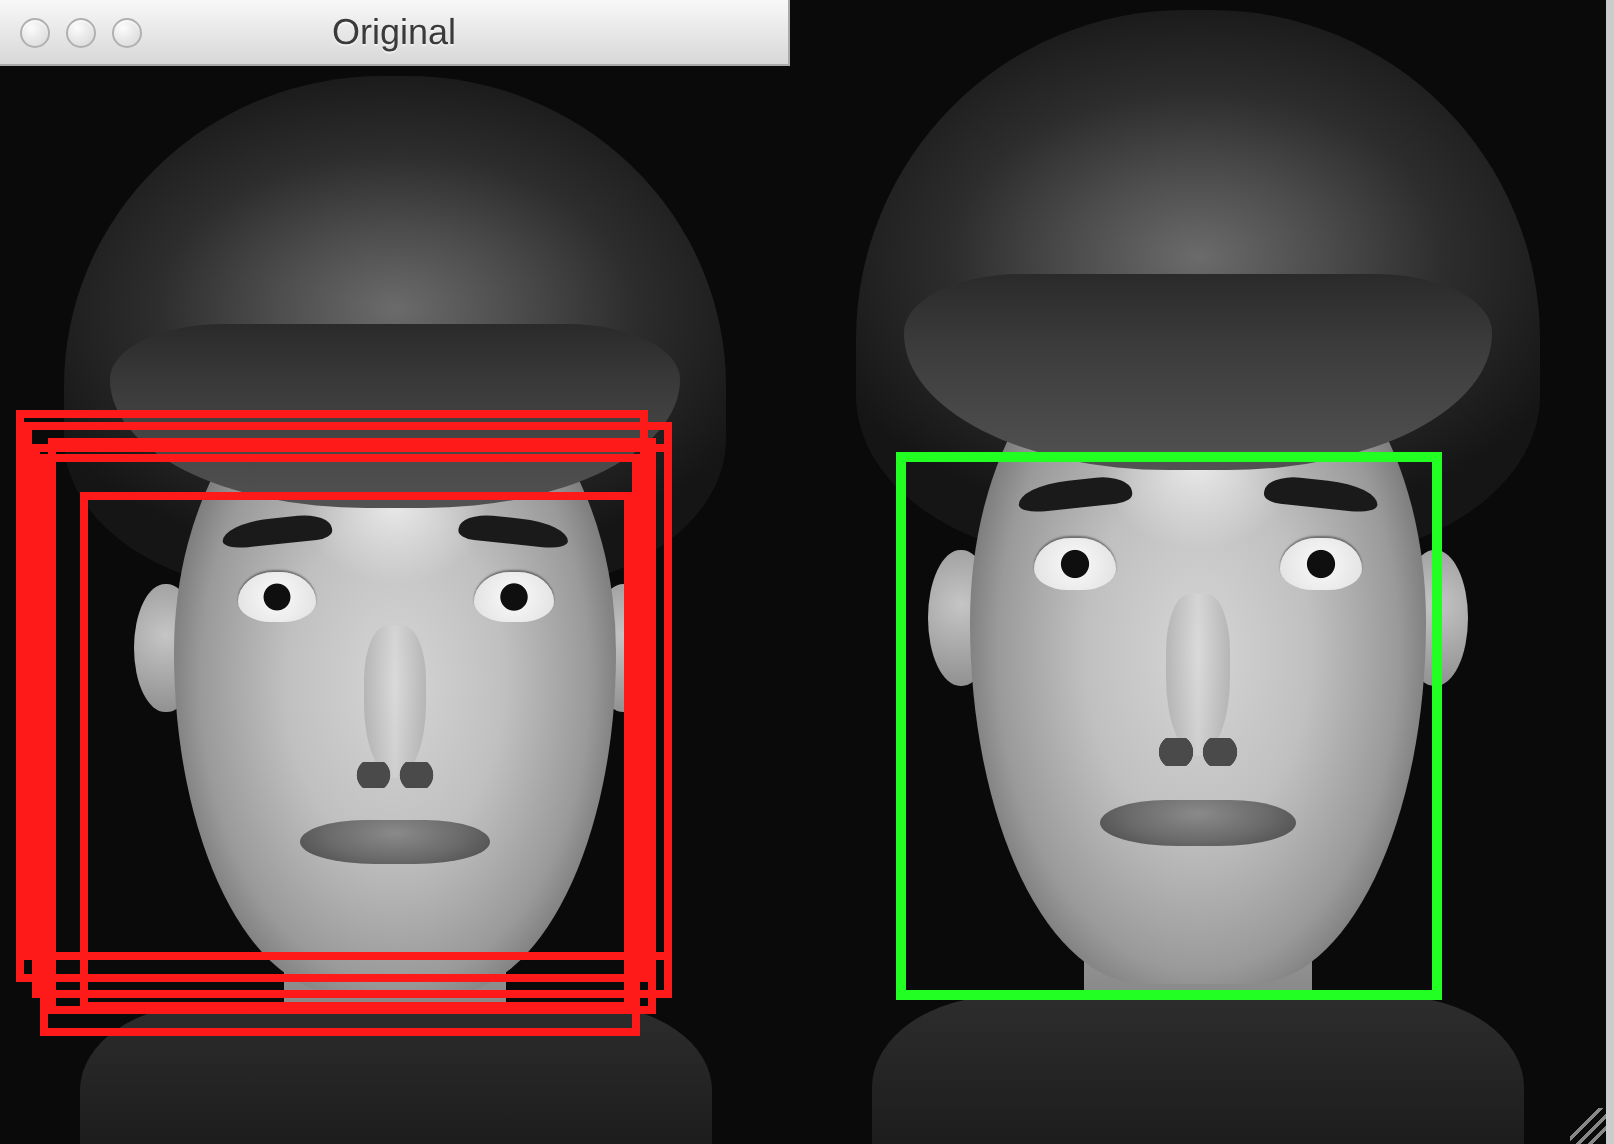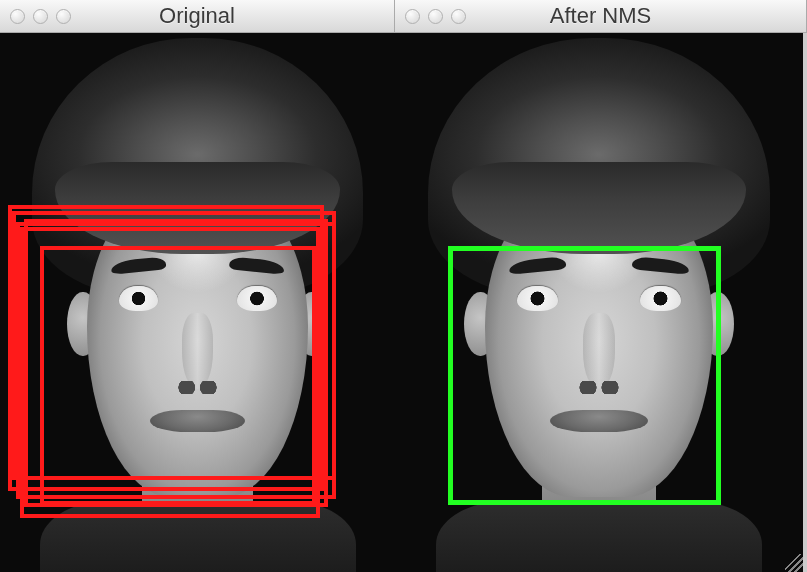--- a/index.html
+++ b/index.html
@@ -38,21 +38,21 @@
       height: 15px;
       border-radius: 50%;
       background: radial-gradient(circle at 35% 30%, #fcfcfc 0%, #eaeaea 45%, #d6d6d6 100%);
       border: 1px solid #b0b0b0;
       box-shadow: inset 0 1px 1px rgba(255,255,255,0.6);
     }
     .win-title {
       position: absolute;
       left: 0; right: 0;
       text-align: center;
-      font-size: 22px;
+      font-size: 18px;
       color: #3a3a3a;
       pointer-events: none;
       text-shadow: 0 1px 0 rgba(255,255,255,0.5);
     }
     .content {
       flex: 1;
       position: relative;
       background: #000;
     }
     .window.right .content {
@@ -219,28 +219,20 @@
   <div class="bbox bbox-red" style="left: 2%; top: 32%; width: 80%; height: 53%;"></div>
       <div class="bbox bbox-red" style="left: 6%; top: 34.5%; width: 77%; height: 53.5%;"></div>
       <div class="bbox bbox-red" style="left: 10%; top: 39.5%; width: 70%; height: 48%;"></div>
       <div class="bbox bbox-red" style="left: 3%; top: 33%; width: 82%; height: 50%;"></div>
       <div class="bbox bbox-red" style="left: 5%; top: 36%; width: 76%; height: 54%;"></div>
       <div class="bbox bbox-red" style="left: 4%; top: 35%; width: 81%; height: 51.5%;"></div>
     </div>
 </div>
 
 <div class="window right">
-  <div class="titlebar">
-    <div class="traffic-lights">
-      <div class="traffic-light"></div>
-      <div class="traffic-light"></div>
-      <div class="traffic-light"></div>
-    </div>
-    <div class="win-title">After NMS</div>
-  </div>
   <div class="content">
     <div class="face-canvas" aria-label="grayscale-portrait">
       <div class="hair"></div>
       <div class="ear-l"></div>
       <div class="ear-r"></div>
       <div class="neck"></div>
       <div class="collar"></div>
       <div class="facearea"></div>
       <div class="bangs"></div>
       <div class="brow-l"></div>

